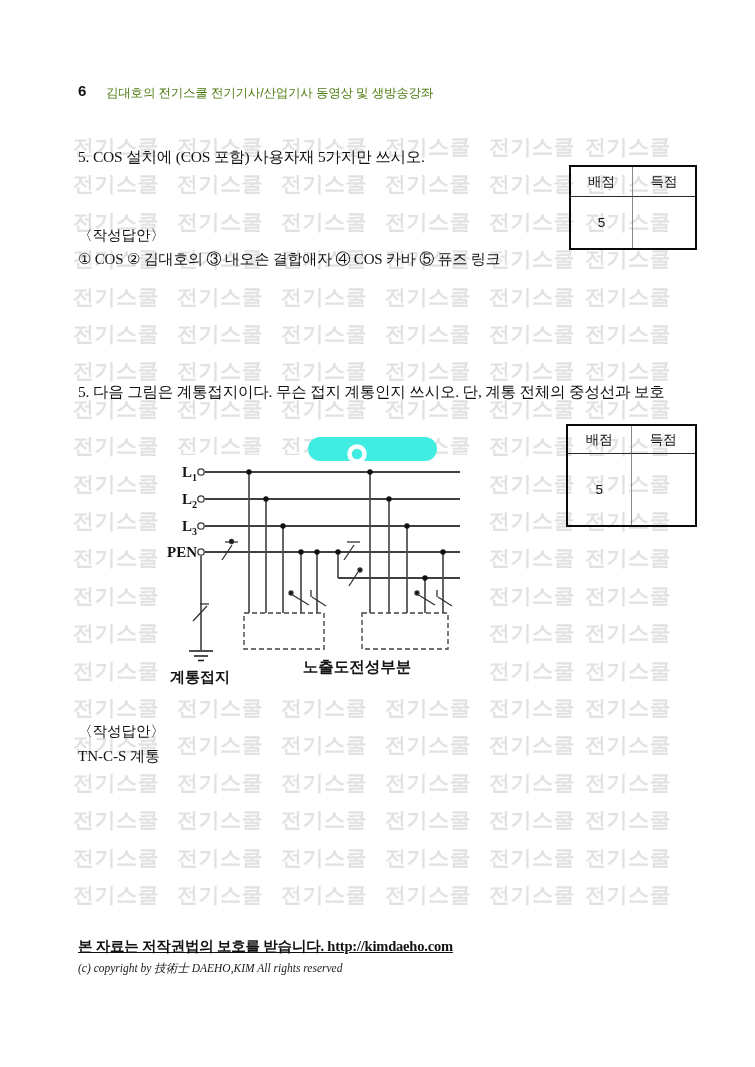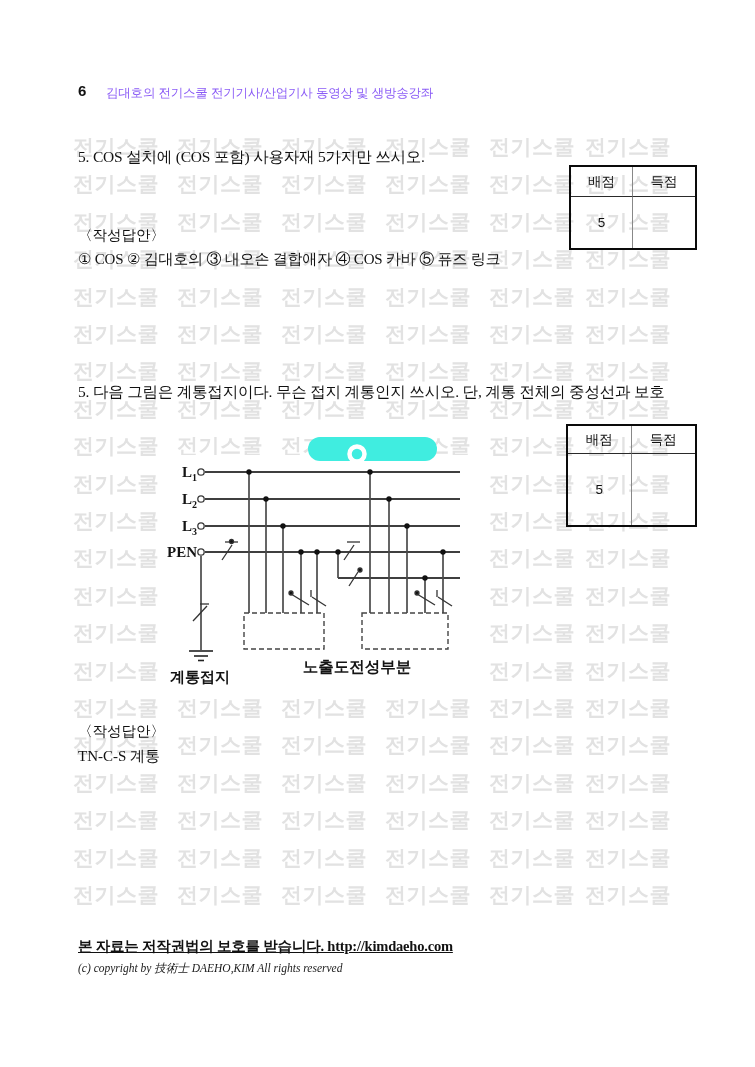--- a/index.html
+++ b/index.html
@@ -16,21 +16,21 @@
   .wm{
     position:absolute; font-family:"Liberation Sans","DejaVu Sans",sans-serif;
     font-weight:bold; font-size:21px; letter-spacing:0.5px; white-space:nowrap;
     user-select:none;
   }
 
   .content{position:absolute; inset:0; z-index:1;}
 
   
   .page-num{left:78px; top:82px; font-size:15px; font-weight:bold;}
-  .header-title{left:106px; top:85px; font-size:12.5px; color:#8b5cf6; letter-spacing:-0.2px;}
+  .header-title{left:106px; top:85px; font-size:12.5px; color:#4d7c0f; letter-spacing:-0.2px;}
 
   
   .q5-text{left:78px; top:147px; font-size:15.5px; letter-spacing:-0.2px;}
   .ans-head-1{left:78px; top:226px; font-size:14.5px;}
   .ans-1{left:78px; top:250px; font-size:15px; letter-spacing:-0.2px;}
   .q6-line1{left:78px; top:382px; font-size:15.5px; letter-spacing:-0.2px;}
   .q6-line2{left:95px; top:405px; font-size:15.5px; letter-spacing:-0.2px;}
   .ans-head-2{left:78px; top:722px; font-size:14.5px;}
   .ans-2{left:78px; top:747px; font-size:15px;}
 

